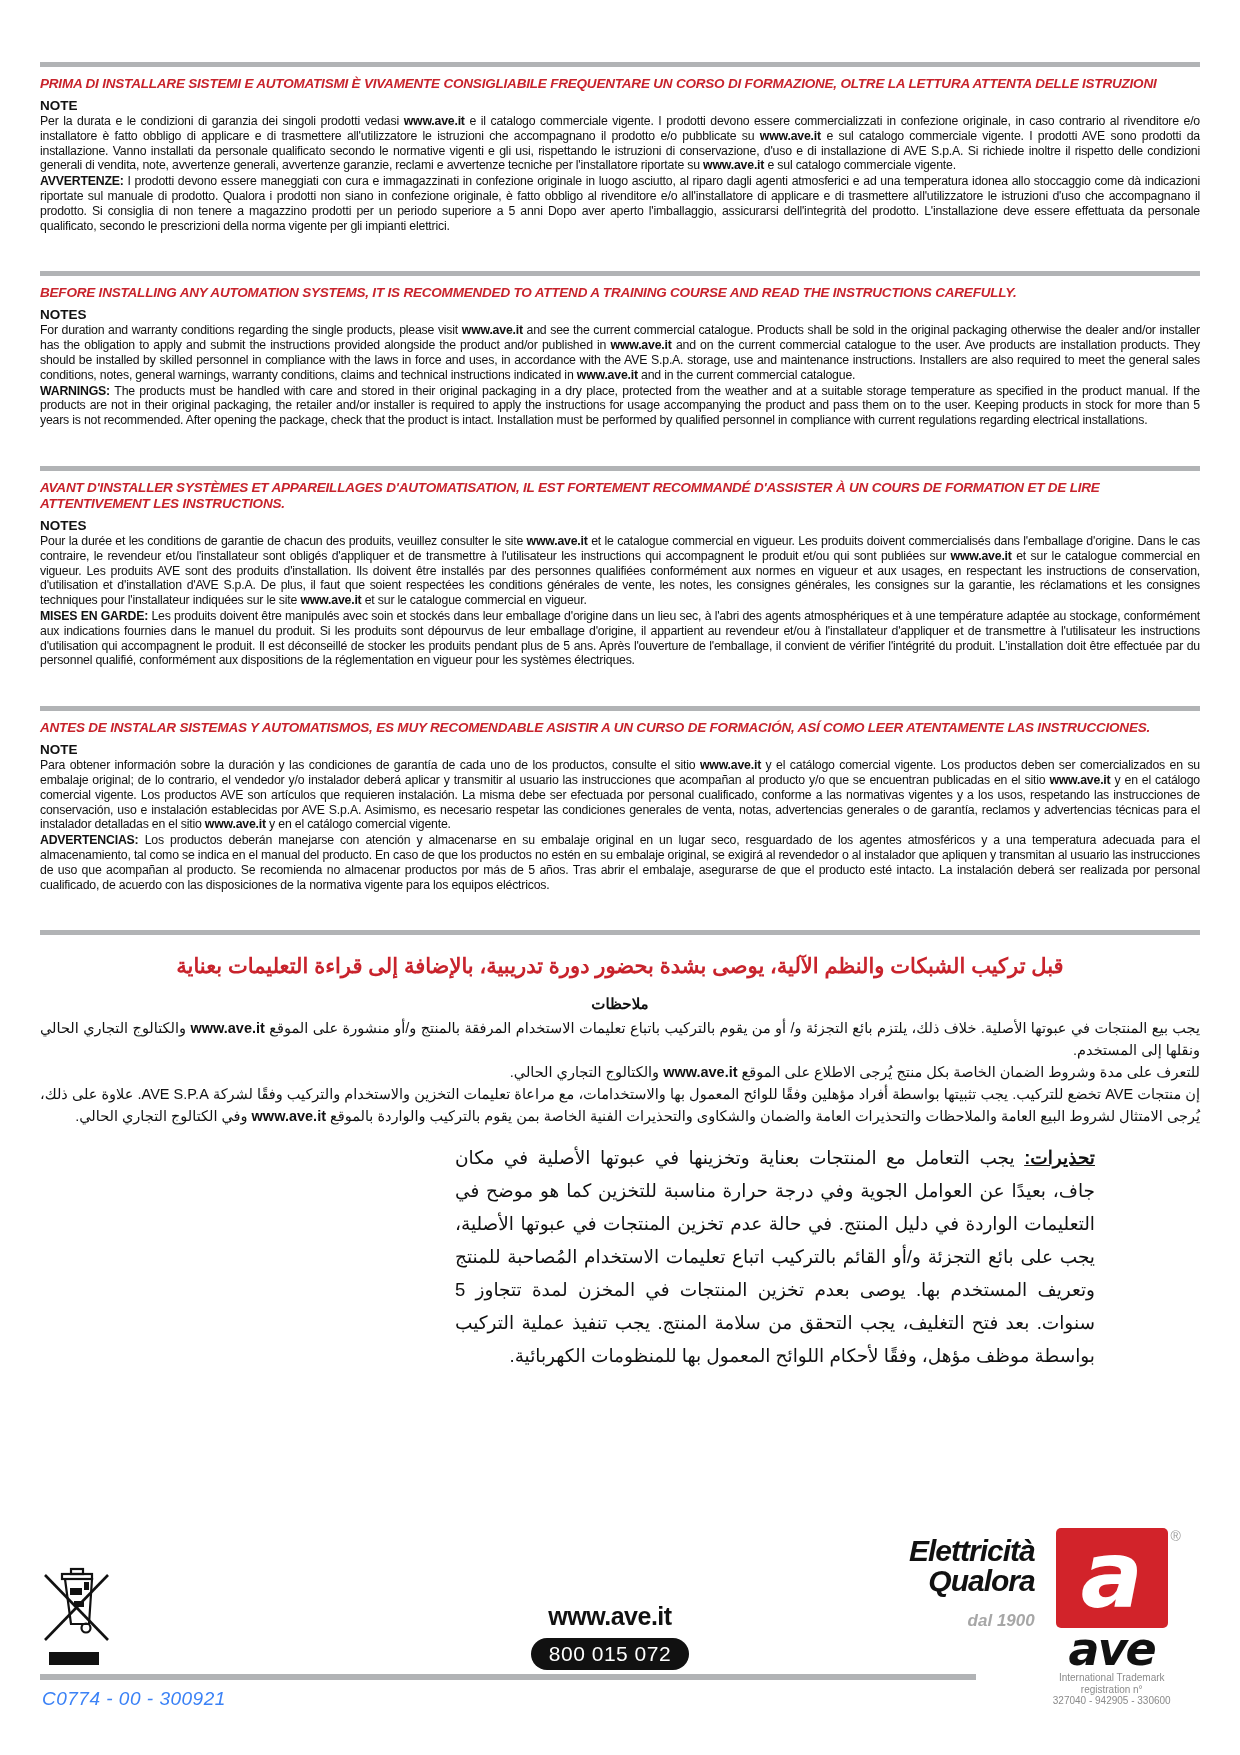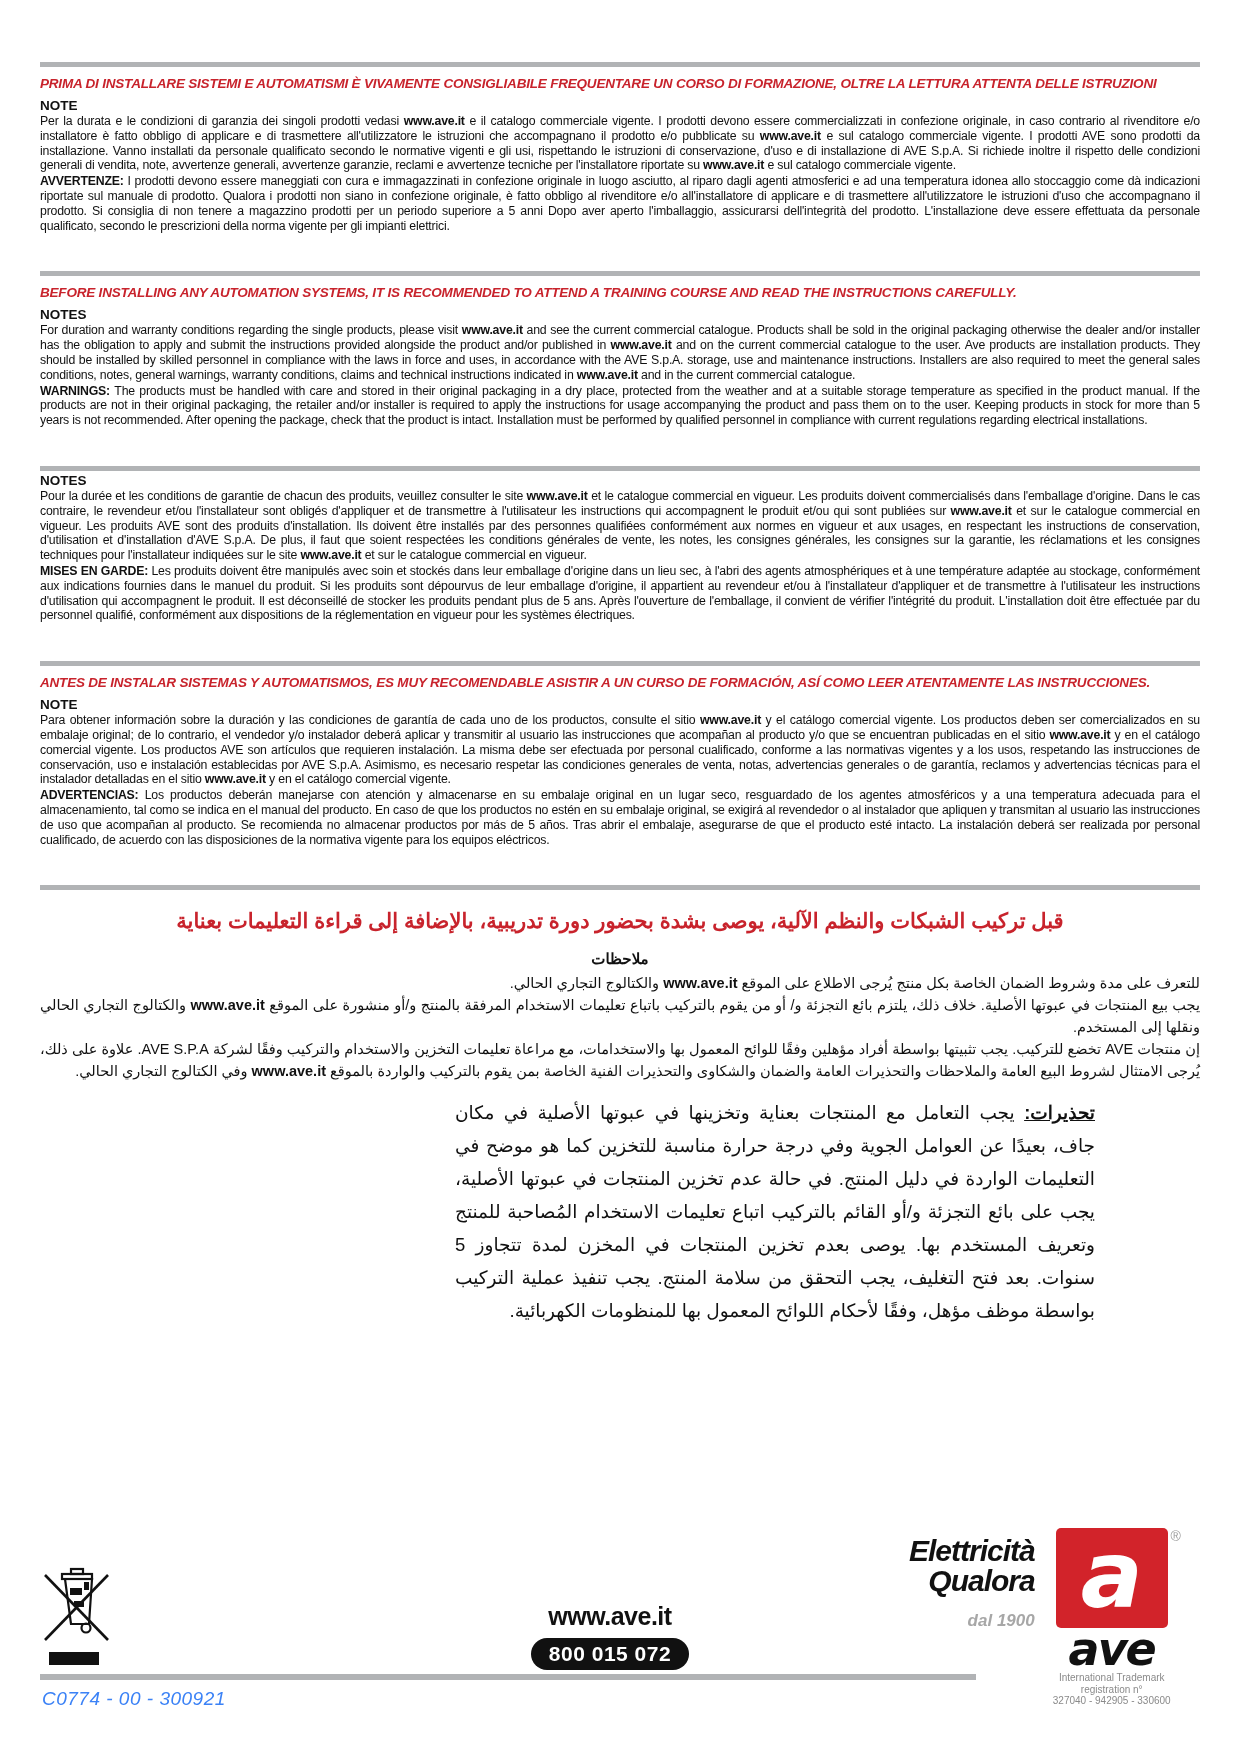--- a/index.html
+++ b/index.html
@@ -57,21 +57,21 @@
   }
   .ar-warning b { text-decoration:underline; }
 
   
   .weee { position:absolute; left:44px; top:1550px; }
   .contact { position:absolute; left:455px; top:1586px; width:310px; text-align:center; }
   .site { font-weight:bold; font-size:25px; letter-spacing:-0.5px; }
   .pill {
     display:inline-block; margin-top:7px;
     background:#111; color:#fff;
-    font-weight:bold; font-size:21px;
+    font-weight:normal; font-size:21px;
     padding:4px 18px; border-radius:18px;
     letter-spacing:0.5px;
   }
   .bottom-rule { position:absolute; left:40px; top:1658px; width:936px; height:6px; background:#b1b3b5; }
   .brand { position:absolute; top:1512px; left:909px; display:flex; align-items:flex-start; }
   .brand-text { text-align:right; padding-top:8px; }
   .brand-line { font-weight:bold; font-style:italic; font-size:30px; line-height:30px; letter-spacing:-1px; }
   .since { color:#a7a7a7; font-weight:bold; font-style:italic; font-size:17px; margin-top:15px; }
   .logo-col { margin-left:10px; width:134px; text-align:center; position:relative; }
   .logo-sq {
@@ -108,39 +108,40 @@
     <div class="rule"></div>
     <section class="lang" lang="en">
       <div class="sec-header">BEFORE INSTALLING ANY AUTOMATION SYSTEMS, IT IS RECOMMENDED TO ATTEND A TRAINING COURSE AND READ THE INSTRUCTIONS CAREFULLY.</div>
       <div class="sec-label">NOTES</div>
       <p class="para"><span>For duration and warranty conditions regarding the single products, please visit </span><b>www.ave.it</b><span> and see the current commercial catalogue. Products shall be sold in the original packaging otherwise the dealer and/or installer has the obligation to apply and submit the instructions provided alongside the product and/or published in </span><b>www.ave.it</b><span> and on the current commercial catalogue to the user. Ave products are installation products. They should be installed by skilled personnel in compliance with the laws in force and uses, in accordance with the AVE S.p.A. storage, use and maintenance instructions. Installers are also required to meet the general sales conditions, notes, general warnings, warranty conditions, claims and technical instructions indicated in </span><b>www.ave.it</b><span> and in the current commercial catalogue.</span></p>
       <p class="para"><b>WARNINGS: </b><span>The products must be handled with care and stored in their original packaging in a dry place, protected from the weather and at a suitable storage temperature as specified in the product manual. If the products are not in their original packaging, the retailer and/or installer is required to apply the instructions for usage accompanying the product and pass them on to the user. Keeping products in stock for more than 5 years is not recommended. After opening the package, check that the product is intact. Installation must be performed by qualified personnel in compliance with current regulations regarding electrical installations.</span></p>
     </section>
 
     <div class="rule"></div>
     <section class="lang" lang="fr">
+      <div class="sec-header">AVANT D'INSTALLER SYSTÈMES ET APPAREILLAGES D'AUTOMATISATION, IL EST FORTEMENT RECOMMANDÉ D'ASSISTER À UN COURS DE FORMATION ET DE LIRE ATTENTIVEMENT LES INSTRUCTIONS.</div>
       <div class="sec-label">NOTES</div>
       <p class="para"><span>Pour la durée et les conditions de garantie de chacun des produits, veuillez consulter le site </span><b>www.ave.it</b><span> et le catalogue commercial en vigueur. Les produits doivent commercialisés dans l'emballage d'origine. Dans le cas contraire, le revendeur et/ou l'installateur sont obligés d'appliquer et de transmettre à l'utilisateur les instructions qui accompagnent le produit et/ou qui sont publiées sur </span><b>www.ave.it</b><span> et sur le catalogue commercial en vigueur. Les produits AVE sont des produits d'installation. Ils doivent être installés par des personnes qualifiées conformément aux normes en vigueur et aux usages, en respectant les instructions de conservation, d'utilisation et d'installation d'AVE S.p.A. De plus, il faut que soient respectées les conditions générales de vente, les notes, les consignes générales, les consignes sur la garantie, les réclamations et les consignes techniques pour l'installateur indiquées sur le site </span><b>www.ave.it</b><span> et sur le catalogue commercial en vigueur.</span></p>
       <p class="para"><b>MISES EN GARDE: </b><span>Les produits doivent être manipulés avec soin et stockés dans leur emballage d'origine dans un lieu sec, à l'abri des agents atmosphériques et à une température adaptée au stockage, conformément aux indications fournies dans le manuel du produit. Si les produits sont dépourvus de leur emballage d'origine, il appartient au revendeur et/ou à l'installateur d'appliquer et de transmettre à l'utilisateur les instructions d'utilisation qui accompagnent le produit. Il est déconseillé de stocker les produits pendant plus de 5 ans. Après l'ouverture de l'emballage, il convient de vérifier l'intégrité du produit. L'installation doit être effectuée par du personnel qualifié, conformément aux dispositions de la réglementation en vigueur pour les systèmes électriques.</span></p>
     </section>
 
     <div class="rule"></div>
     <section class="lang" lang="es">
       <div class="sec-header">ANTES DE INSTALAR SISTEMAS Y AUTOMATISMOS, ES MUY RECOMENDABLE ASISTIR A UN CURSO DE FORMACIÓN, ASÍ COMO LEER ATENTAMENTE LAS INSTRUCCIONES.</div>
       <div class="sec-label">NOTE</div>
       <p class="para"><span>Para obtener información sobre la duración y las condiciones de garantía de cada uno de los productos, consulte el sitio </span><b>www.ave.it</b><span> y el catálogo comercial vigente. Los productos deben ser comercializados en su embalaje original; de lo contrario, el vendedor y/o instalador deberá aplicar y transmitir al usuario las instrucciones que acompañan al producto y/o que se encuentran publicadas en el sitio </span><b>www.ave.it</b><span> y en el catálogo comercial vigente. Los productos AVE son artículos que requieren instalación. La misma debe ser efectuada por personal cualificado, conforme a las normativas vigentes y a los usos, respetando las instrucciones de conservación, uso e instalación establecidas por AVE S.p.A. Asimismo, es necesario respetar las condiciones generales de venta, notas, advertencias generales o de garantía, reclamos y advertencias técnicas para el instalador detalladas en el sitio </span><b>www.ave.it</b><span> y en el catálogo comercial vigente.</span></p>
       <p class="para"><b>ADVERTENCIAS: </b><span>Los productos deberán manejarse con atención y almacenarse en su embalaje original en un lugar seco, resguardado de los agentes atmosféricos y a una temperatura adecuada para el almacenamiento, tal como se indica en el manual del producto. En caso de que los productos no estén en su embalaje original, se exigirá al revendedor o al instalador que apliquen y transmitan al usuario las instrucciones de uso que acompañan al producto. Se recomienda no almacenar productos por más de 5 años. Tras abrir el embalaje, asegurarse de que el producto esté intacto. La instalación deberá ser realizada por personal cualificado, de acuerdo con las disposiciones de la normativa vigente para los equipos eléctricos.</span></p>
     </section>
 
     <div class="rule"></div>
     <section class="arabic" lang="ar" dir="rtl">
       <div class="ar-header">قبل تركيب الشبكات والنظم الآلية، يوصى بشدة بحضور دورة تدريبية، بالإضافة إلى قراءة التعليمات بعناية</div>
       <div class="ar-label">ملاحظات</div>
+      <p class="ar-para"><span>يجب بيع المنتجات في عبوتها الأصلية. خلاف ذلك، يلتزم بائع التجزئة و/ أو من يقوم بالتركيب باتباع تعليمات الاستخدام المرفقة بالمنتج و/أو منشورة على الموقع </span><b>www.ave.it</b><span> والكتالوج التجاري الحالي ونقلها إلى المستخدم.</span></p>
       <p class="ar-para"><span>للتعرف على مدة وشروط الضمان الخاصة بكل منتج يُرجى الاطلاع على الموقع </span><b>www.ave.it</b><span> والكتالوج التجاري الحالي.</span></p>
-      <p class="ar-para"><span>يجب بيع المنتجات في عبوتها الأصلية. خلاف ذلك، يلتزم بائع التجزئة و/ أو من يقوم بالتركيب باتباع تعليمات الاستخدام المرفقة بالمنتج و/أو منشورة على الموقع </span><b>www.ave.it</b><span> والكتالوج التجاري الحالي ونقلها إلى المستخدم.</span></p>
       <p class="ar-para"><span>إن منتجات AVE تخضع للتركيب. يجب تثبيتها بواسطة أفراد مؤهلين وفقًا للوائح المعمول بها والاستخدامات، مع مراعاة تعليمات التخزين والاستخدام والتركيب وفقًا لشركة AVE S.P.A. علاوة على ذلك، يُرجى الامتثال لشروط البيع العامة والملاحظات والتحذيرات العامة والضمان والشكاوى والتحذيرات الفنية الخاصة بمن يقوم بالتركيب والواردة بالموقع </span><b>www.ave.it</b><span> وفي الكتالوج التجاري الحالي.</span></p>
       <p class="ar-warning"><b>تحذيرات:</b><span> يجب التعامل مع المنتجات بعناية وتخزينها في عبوتها الأصلية في مكان جاف، بعيدًا عن العوامل الجوية وفي درجة حرارة مناسبة للتخزين كما هو موضح في التعليمات الواردة في دليل المنتج. في حالة عدم تخزين المنتجات في عبوتها الأصلية، يجب على بائع التجزئة و/أو القائم بالتركيب اتباع تعليمات الاستخدام المُصاحبة للمنتج وتعريف المستخدم بها. يوصى بعدم تخزين المنتجات في المخزن لمدة تتجاوز 5 سنوات. بعد فتح التغليف، يجب التحقق من سلامة المنتج. يجب تنفيذ عملية التركيب بواسطة موظف مؤهل، وفقًا لأحكام اللوائح المعمول بها للمنظومات الكهربائية.</span></p>
     </section>
   </div>
 
   <div class="weee">
     <svg width="66" height="102" viewBox="0 0 66 102" xmlns="http://www.w3.org/2000/svg">
       <g fill="none" stroke="#111" stroke-width="2.2">
         <rect x="27" y="3" width="12" height="5"></rect>
         <rect x="18" y="8" width="30" height="5"></rect>

